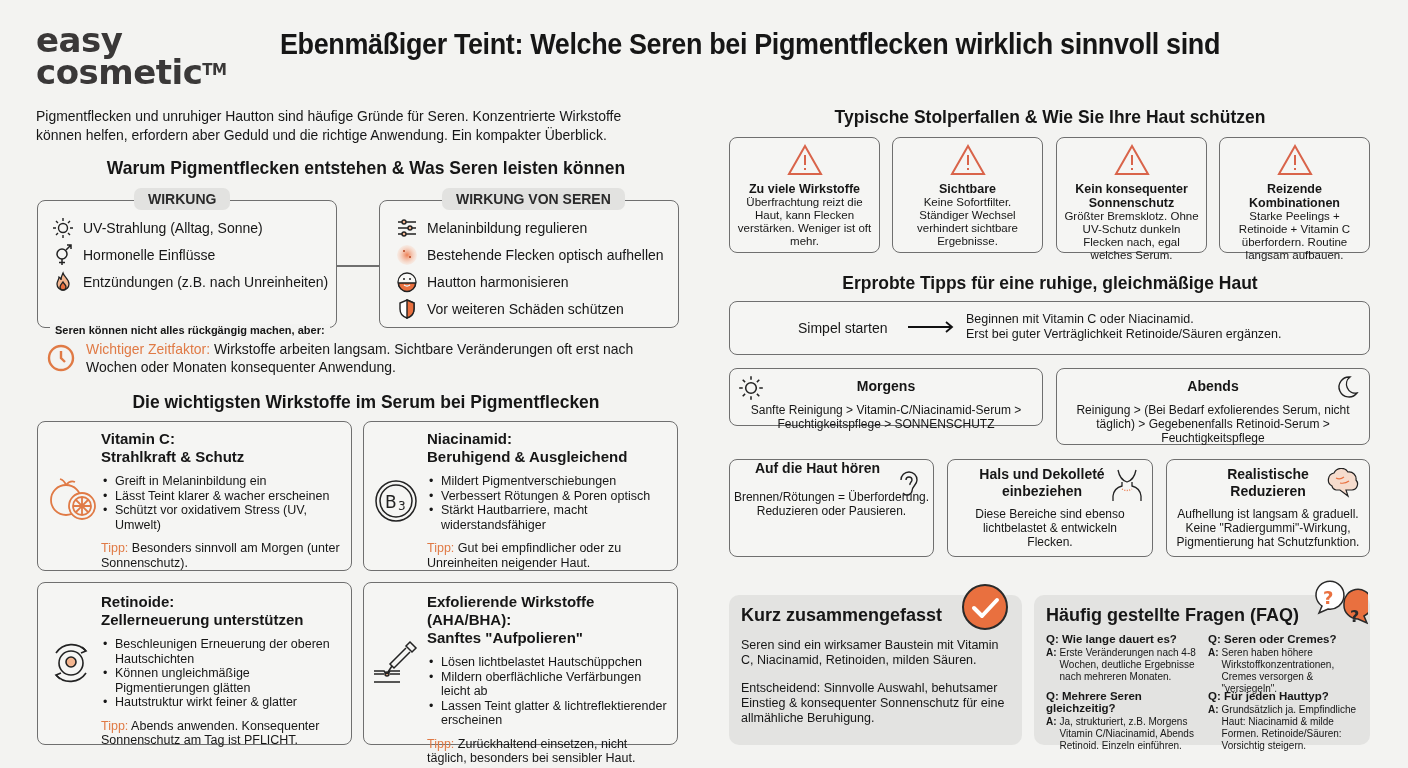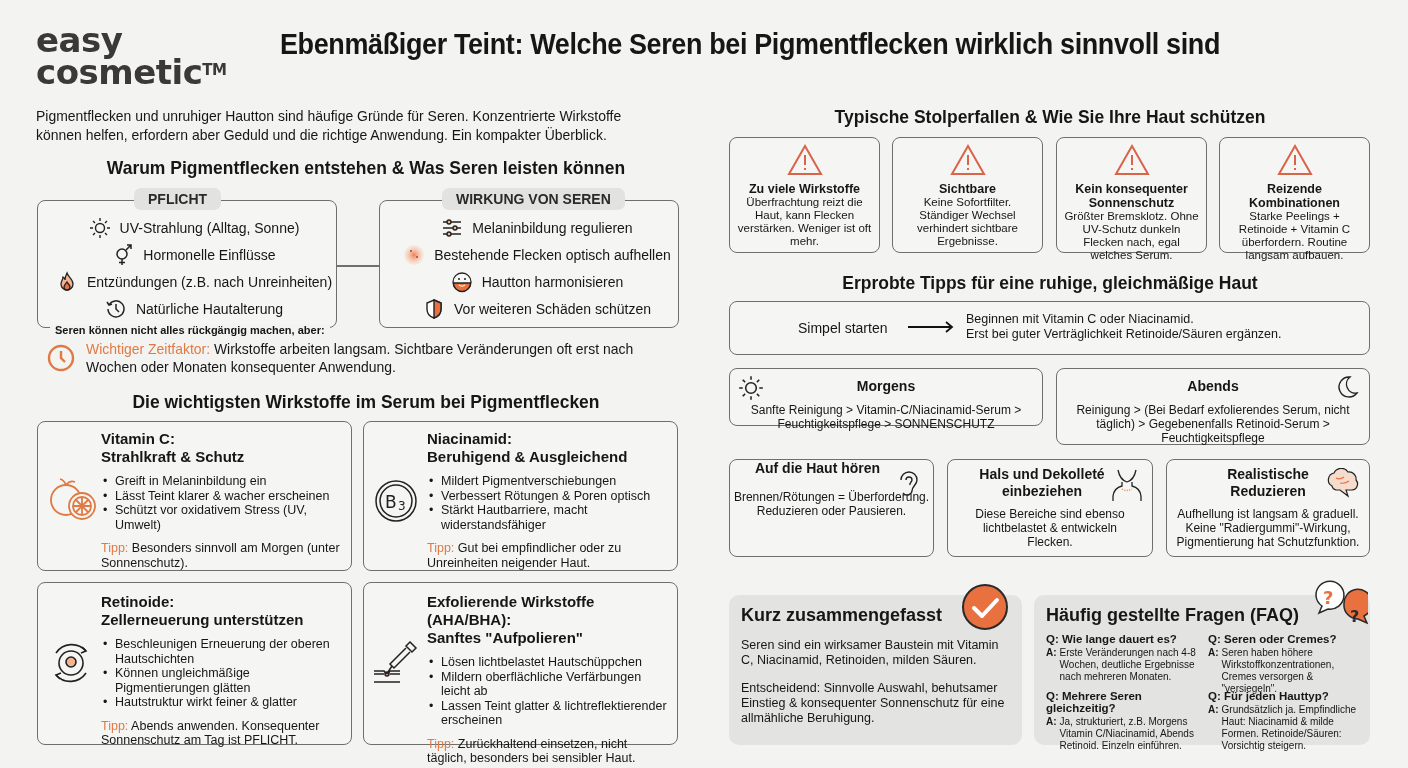--- a/index.html
+++ b/index.html
@@ -20,21 +20,21 @@
     left: 280px; top: 28px; font-size: 29px; font-weight: bold; letter-spacing: -0.4px;
     transform: scaleX(0.93); transform-origin: left;
   }
   .intro { left: 36px; top: 106px; width: 660px; font-size: 15px; line-height: 19px; transform: scaleX(0.93); transform-origin: left; }
   .h2 { font-size: 19px; font-weight: bold; text-align: center; transform: scaleX(0.92); }
   .box { border: 1.5px solid #6f6f6f; border-radius: 8px; background: #f5f5f3; }
   .box-label {
     position: absolute; top: -13px; background: #e2e2e0; border-radius: 7px;
     font-weight: bold; font-size: 14px; padding: 3px 14px; color: #2a2a2a;
   }
-  .list-row { display: flex; align-items: center; font-size: 14px; height: 27px; justify-content: center; }
+  .list-row { display: flex; align-items: center; font-size: 14px; height: 27px; }
   .list-row .ic { width: 22px; height: 22px; margin-right: 9px; display: flex; align-items: center; justify-content: center; }
   .accent { color: #e07a45; }
   .card { border: 1.5px solid #6f6f6f; border-radius: 8px; background: #f5f5f3; position: absolute; }
   .card-title { font-weight: bold; font-size: 15px; line-height: 18px; }
   .card ul { list-style: none; font-size: 12.5px; line-height: 14.5px; margin-top: 8px; }
   .card ul li { position: relative; padding-left: 14px; }
   .card ul li::before { content: "•"; position: absolute; left: 2px; top: 0; }
   .card .tip { font-size: 12.5px; line-height: 14.5px; margin-top: 9px; }
   .warn-card { text-align: center; padding-top: 6px; }
   .warn-card .t { font-weight: bold; font-size: 12.5px; line-height: 14px; margin-top: 2px; }
@@ -48,21 +48,21 @@
 <div class="abs logo">
   <div>easy</div>
   <div><span>cosmetic</span><sup>TM</sup></div>
 </div>
 <div class="abs main-title">Ebenmäßiger Teint: Welche Seren bei Pigmentflecken wirklich sinnvoll sind</div>
 <div class="abs intro">Pigmentflecken und unruhiger Hautton sind häufige Gründe für Seren. Konzentrierte Wirkstoffe können helfen, erfordern aber Geduld und die richtige Anwendung. Ein kompakter Überblick.</div>
 
 <div class="abs h2" style="left:36px; top:157px; width:660px;">Warum Pigmentflecken entstehen &amp; Was Seren leisten können</div>
 
 <div class="abs box" style="left:37px; top:200px; width:300px; height:128px;">
-  <div class="box-label" style="left:96px;">PFLICHT</div>
+  <div class="box-label" style="left:96px;">WIRKUNG</div>
   <div style="padding:13px 0 0 14px;">
     <div class="list-row">
       <span class="ic">
           <svg width="22" height="22" viewBox="0 0 22 22" fill="none" stroke="#222" stroke-width="1.4">
             <circle cx="11" cy="11" r="4.5"></circle>
             <path d="M11 1v3M11 18v3M1 11h3M18 11h3M4 4l2 2M16 16l2 2M4 18l2-2M16 6l2-2"></path>
           </svg>
         </span>
       <span>UV-Strahlung (Alltag, Sonne)</span>
     </div>
@@ -76,30 +76,20 @@
       <span>Hormonelle Einflüsse</span>
     </div>
     <div class="list-row">
       <span class="ic">
           <svg width="22" height="22" viewBox="0 0 22 22" fill="none" stroke="#222" stroke-width="1.3">
             <path d="M11 2c1 4 6 6 6 11a6 6 0 0 1-12 0c0-3 2-4 2-7 2 1 2 3 2 3 0-3 1-5 2-7z" fill="#f3b58f"></path>
             <path d="M11 11c1 2 3 3 3 5a3 3 0 0 1-6 0c0-1.5 1-2.5 3-5z" fill="#e9703f"></path>
           </svg>
         </span>
       <span>Entzündungen (z.B. nach Unreinheiten)</span>
-    </div>
-    <div class="list-row">
-      <span class="ic">
-          <svg width="22" height="22" viewBox="0 0 22 22" fill="none" stroke="#222" stroke-width="1.5">
-            <path d="M4 7a8 8 0 1 1-1 4"></path>
-            <path d="M2 4l2 3 3-1"></path>
-            <path d="M11 6v5l3 3"></path>
-          </svg>
-        </span>
-      <span>Natürliche Hautalterung</span>
     </div>
   </div>
   <div style="position:absolute; left:12px; bottom:-9px; background:#f3f3f1; padding:0 5px; font-size:11px; font-weight:bold;">Seren können nicht alles rückgängig machen, aber:</div>
 </div>
 
 <div class="abs" style="left:337px; top:265px; width:43px; height:1.5px; background:#6f6f6f;"></div>
 
 <div class="abs box" style="left:379px; top:200px; width:300px; height:128px;">
   <div class="box-label" style="left:62px;">WIRKUNG VON SEREN</div>
   <div style="padding:13px 0 0 16px;">

